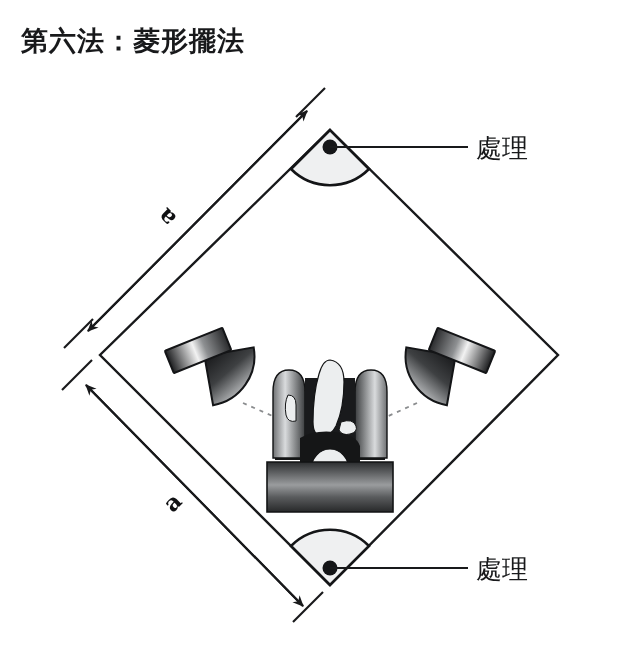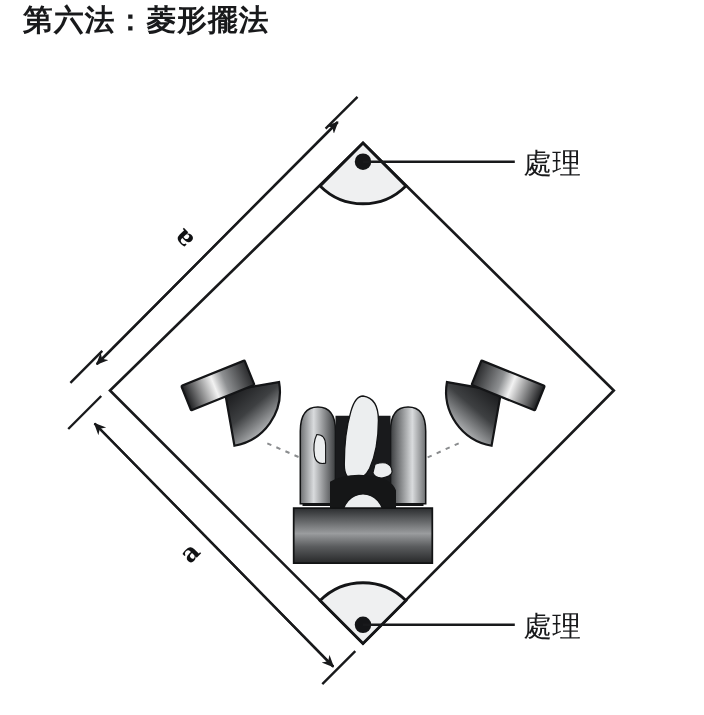--- a/index.html
+++ b/index.html
@@ -17,21 +17,21 @@
   #page {
     position: absolute;
     left: 0; top: 0;
     width: 640px;
     height: 650px;
     background: #ffffff;
   }
   #title {
     position: absolute;
     left: 21px;
-    top: 0;
+    top: 23px;
     font-family: "DejaVu Serif", "Liberation Serif", serif;
     font-size: 27px;
     font-weight: bold;
     letter-spacing: 1px;
     color: #18191b;
     white-space: nowrap;
   }
   #figure {
     position: absolute;
     left: 0;

